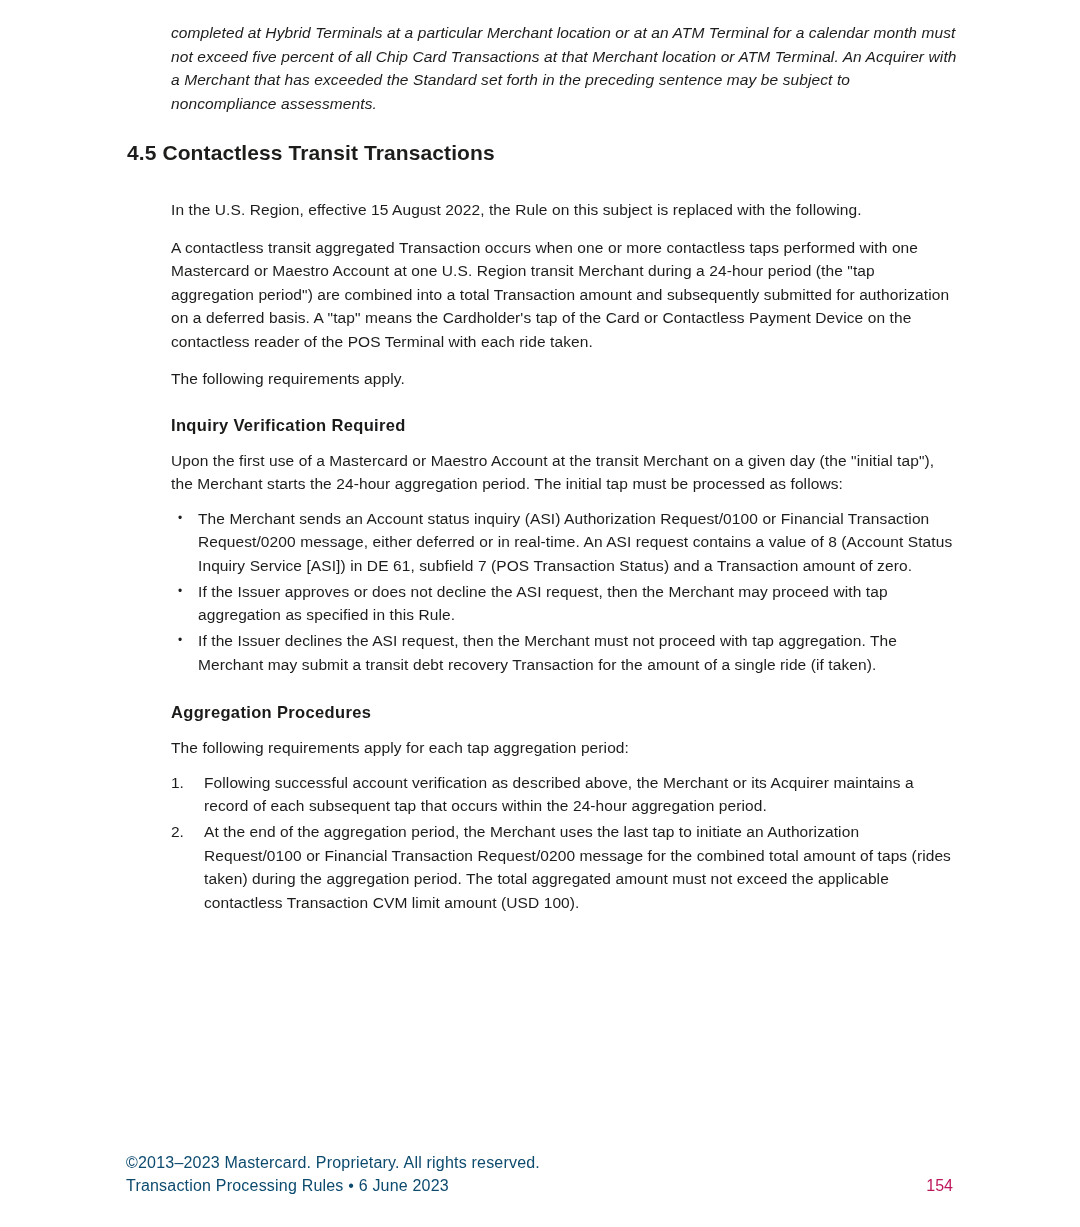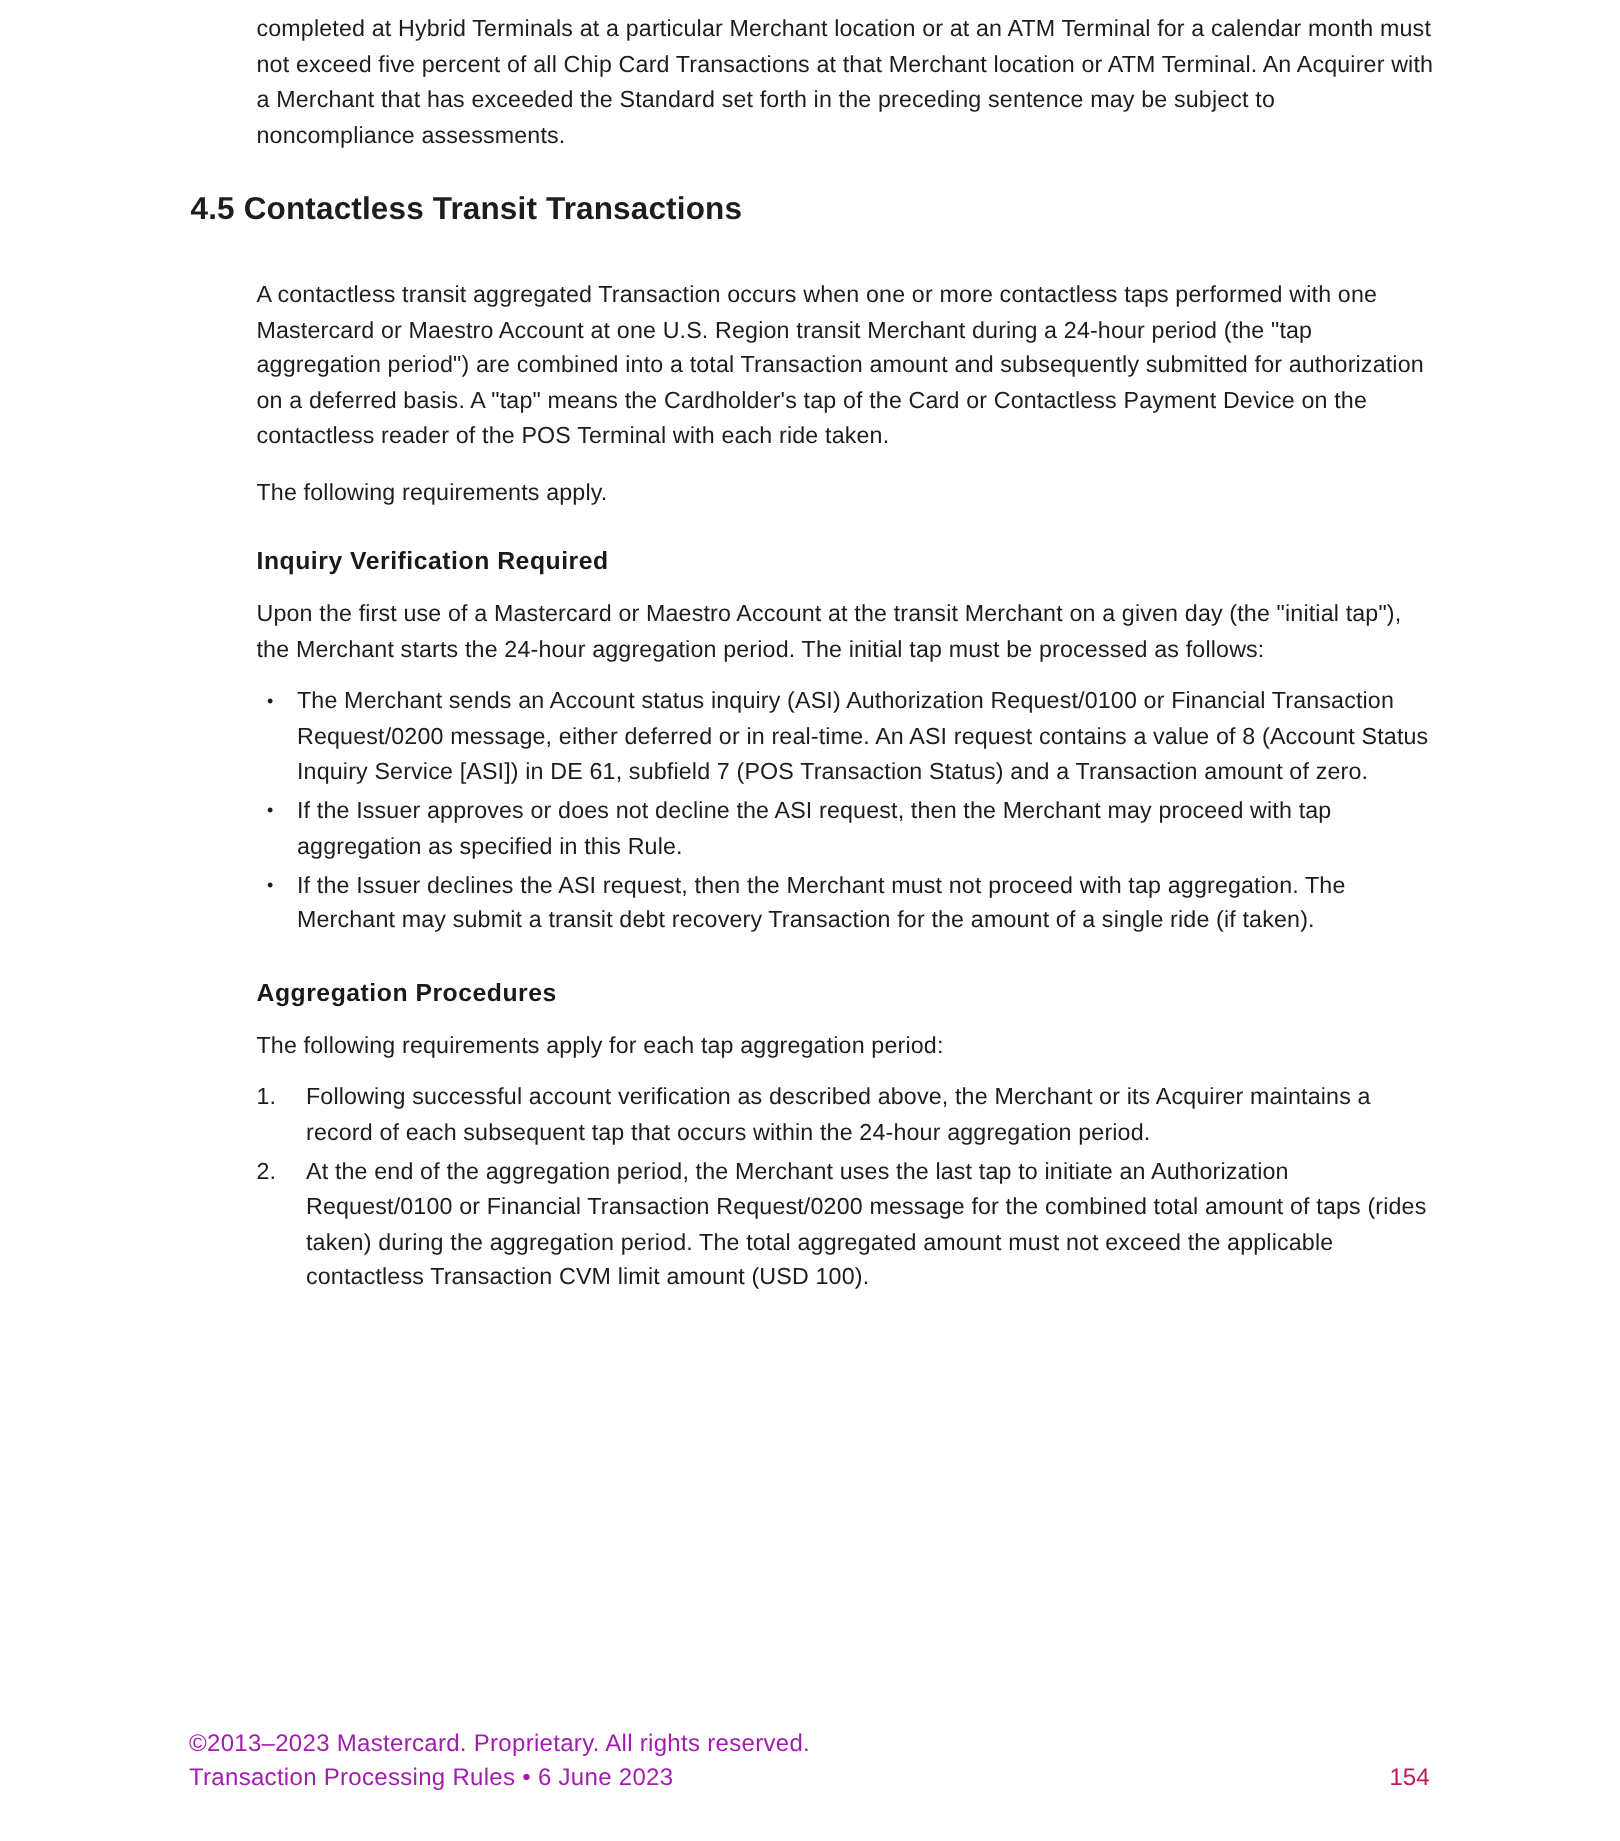--- a/index.html
+++ b/index.html
@@ -13,23 +13,24 @@
     color: #1d1d1c;
     overflow: hidden;
   }
   .body-text {
     font-size: 15.5px;
     line-height: 23.5px;
     margin: 0;
     letter-spacing: 0.1px;
   }
   .cont-para {
-    padding-top: 8px;
+    padding-top: 21px;
     margin-left: 171px;
     margin-right: 122px;
+    font-style: italic;
   }
   .section-heading {
     font-size: 21px;
     line-height: 25px;
     font-weight: 700;
     letter-spacing: 0.1px;
     margin: 25px 122px 0 127px;
   }
   .subsection {
     margin: 33px 127px 0 171px;
@@ -85,40 +86,41 @@
     right: 127px;
     bottom: 30px;
     display: flex;
     justify-content: space-between;
     align-items: flex-end;
   }
   .footer-line {
     font-size: 16px;
     line-height: 23px;
     letter-spacing: 0.2px;
-    color: #a21caf;
+    color: #0c4a6e;
   }
   .page-number {
     font-size: 16px;
     line-height: 23px;
     color: #be185d;
   }
 </style>
 </head>
 <body>
 
 <div class="page">
 
   <p class="body-text cont-para">completed at Hybrid Terminals at a particular Merchant location or at an ATM Terminal for a calendar month must not exceed five percent of all Chip Card Transactions at that Merchant location or ATM Terminal. An Acquirer with a Merchant that has exceeded the Standard set forth in the preceding sentence may be subject to noncompliance assessments.</p>
 
   <h1 class="section-heading">4.5 Contactless Transit Transactions</h1>
 
   <div class="subsection">
 
 
+    <p class="body-text">In the U.S. Region, effective 15 August 2022, the Rule on this subject is replaced with the following.</p>
 
     <p class="body-text mt">A contactless transit aggregated Transaction occurs when one or more contactless taps performed with one Mastercard or Maestro Account at one U.S. Region transit Merchant during a 24-hour period (the "tap aggregation period") are combined into a total Transaction amount and subsequently submitted for authorization on a deferred basis. A "tap" means the Cardholder's tap of the Card or Contactless Payment Device on the contactless reader of the POS Terminal with each ride taken.</p>
 
     <p class="body-text mt">The following requirements apply.</p>
 
     <h3 class="minor-heading">Inquiry Verification Required</h3>
 
     <p class="body-text after-heading">Upon the first use of a Mastercard or Maestro Account at the transit Merchant on a given day (the "initial tap"), the Merchant starts the 24-hour aggregation period. The initial tap must be processed as follows:</p>
 
     <ul class="bullets">

